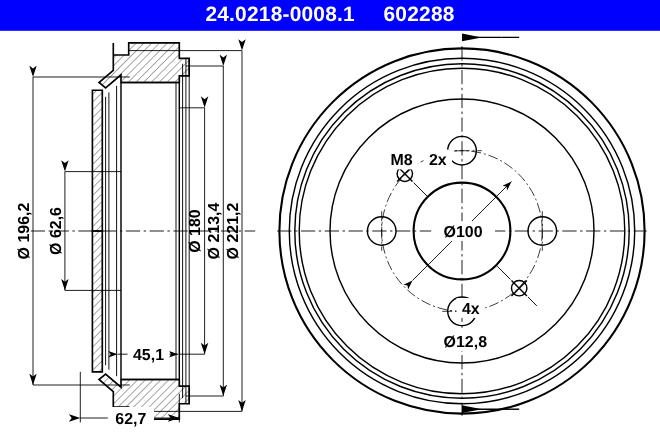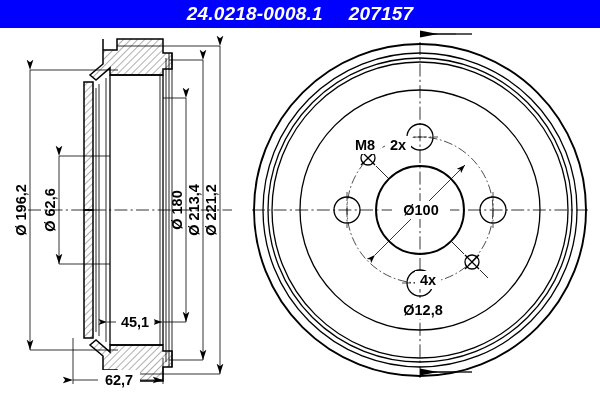--- a/index.html
+++ b/index.html
@@ -26,21 +26,20 @@
     align-items: center;
     justify-content: center;
   }
   #title-bar .t {
     color: #ffffff;
     font-family: "Liberation Sans", sans-serif;
     font-weight: bold;
     font-size: 19px;
     letter-spacing: 0.2px;
     white-space: pre;
-    font-style: italic;
   }
   #title-bar .gap {
     display: inline-block;
     width: 26px;
   }
   #drawing {
     position: absolute;
     left: 0;
     top: 28px;
     width: 600px;
@@ -71,21 +70,21 @@
   .fillblk { fill: #000000; stroke: none; }
 </style>
 </head>
 <body>
 
 <div id="page">
 
   <div id="title-bar">
     <span class="t">24.0218-0008.1</span>
     <span class="gap"></span>
-    <span class="t">207157</span>
+    <span class="t">602288</span>
   </div>
 
   <div id="drawing">
   <svg width="600" height="372" viewBox="0 0 600 372" xmlns="http://www.w3.org/2000/svg">
 
     <defs>
       <marker id="ar" markerWidth="11" markerHeight="8" refX="10.4" refY="4" orient="auto" markerUnits="userSpaceOnUse">
         <path d="M0,0.6 L10.4,4 L0,7.4 L2.6,4 Z" fill="#000"></path>
       </marker>
       <marker id="arS" markerWidth="9" markerHeight="7" refX="8.6" refY="3.5" orient="auto" markerUnits="userSpaceOnUse">

